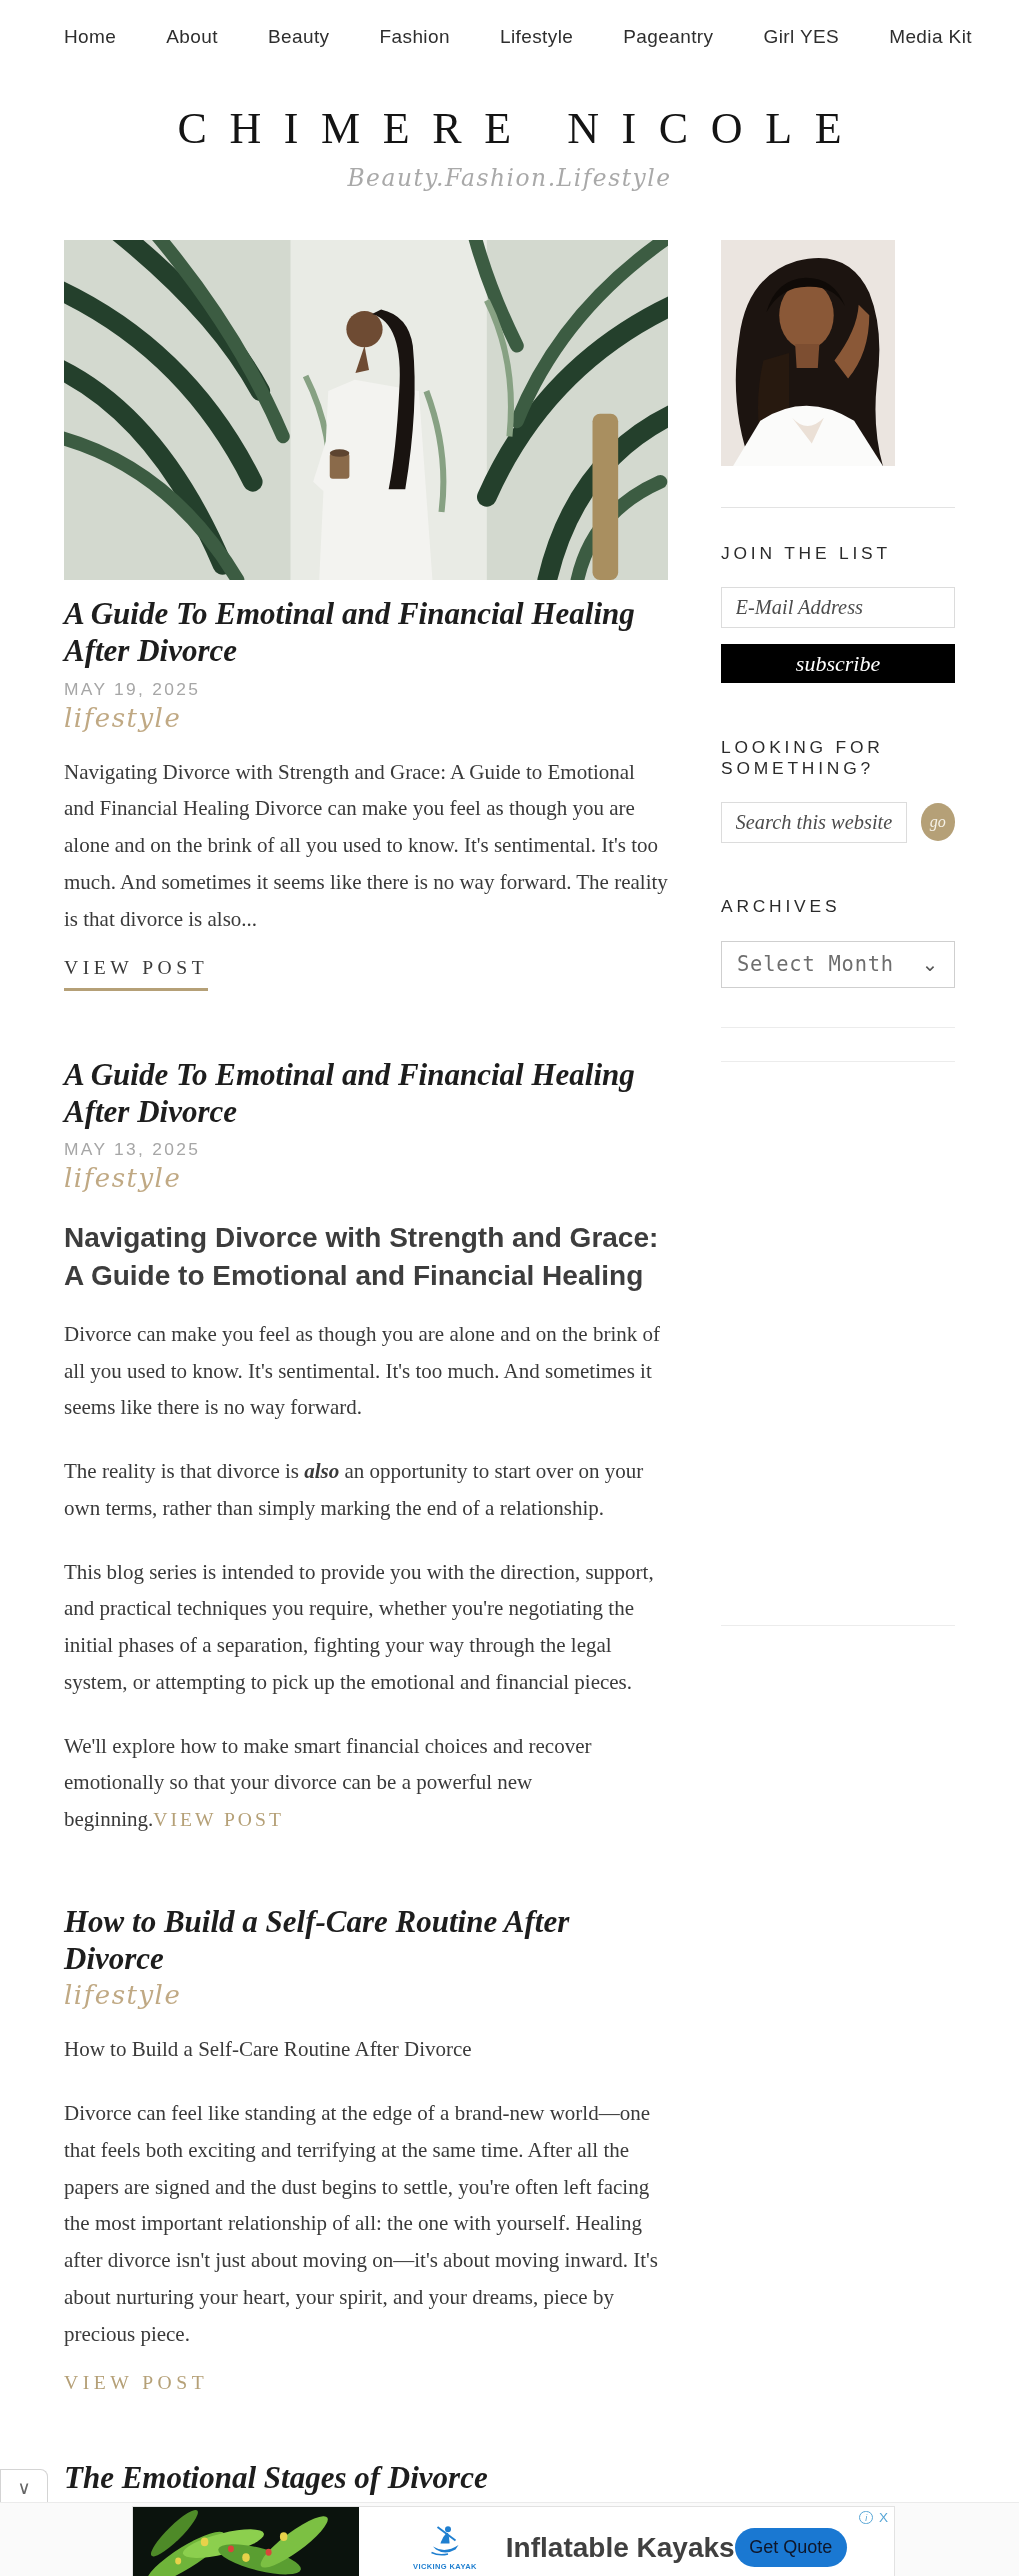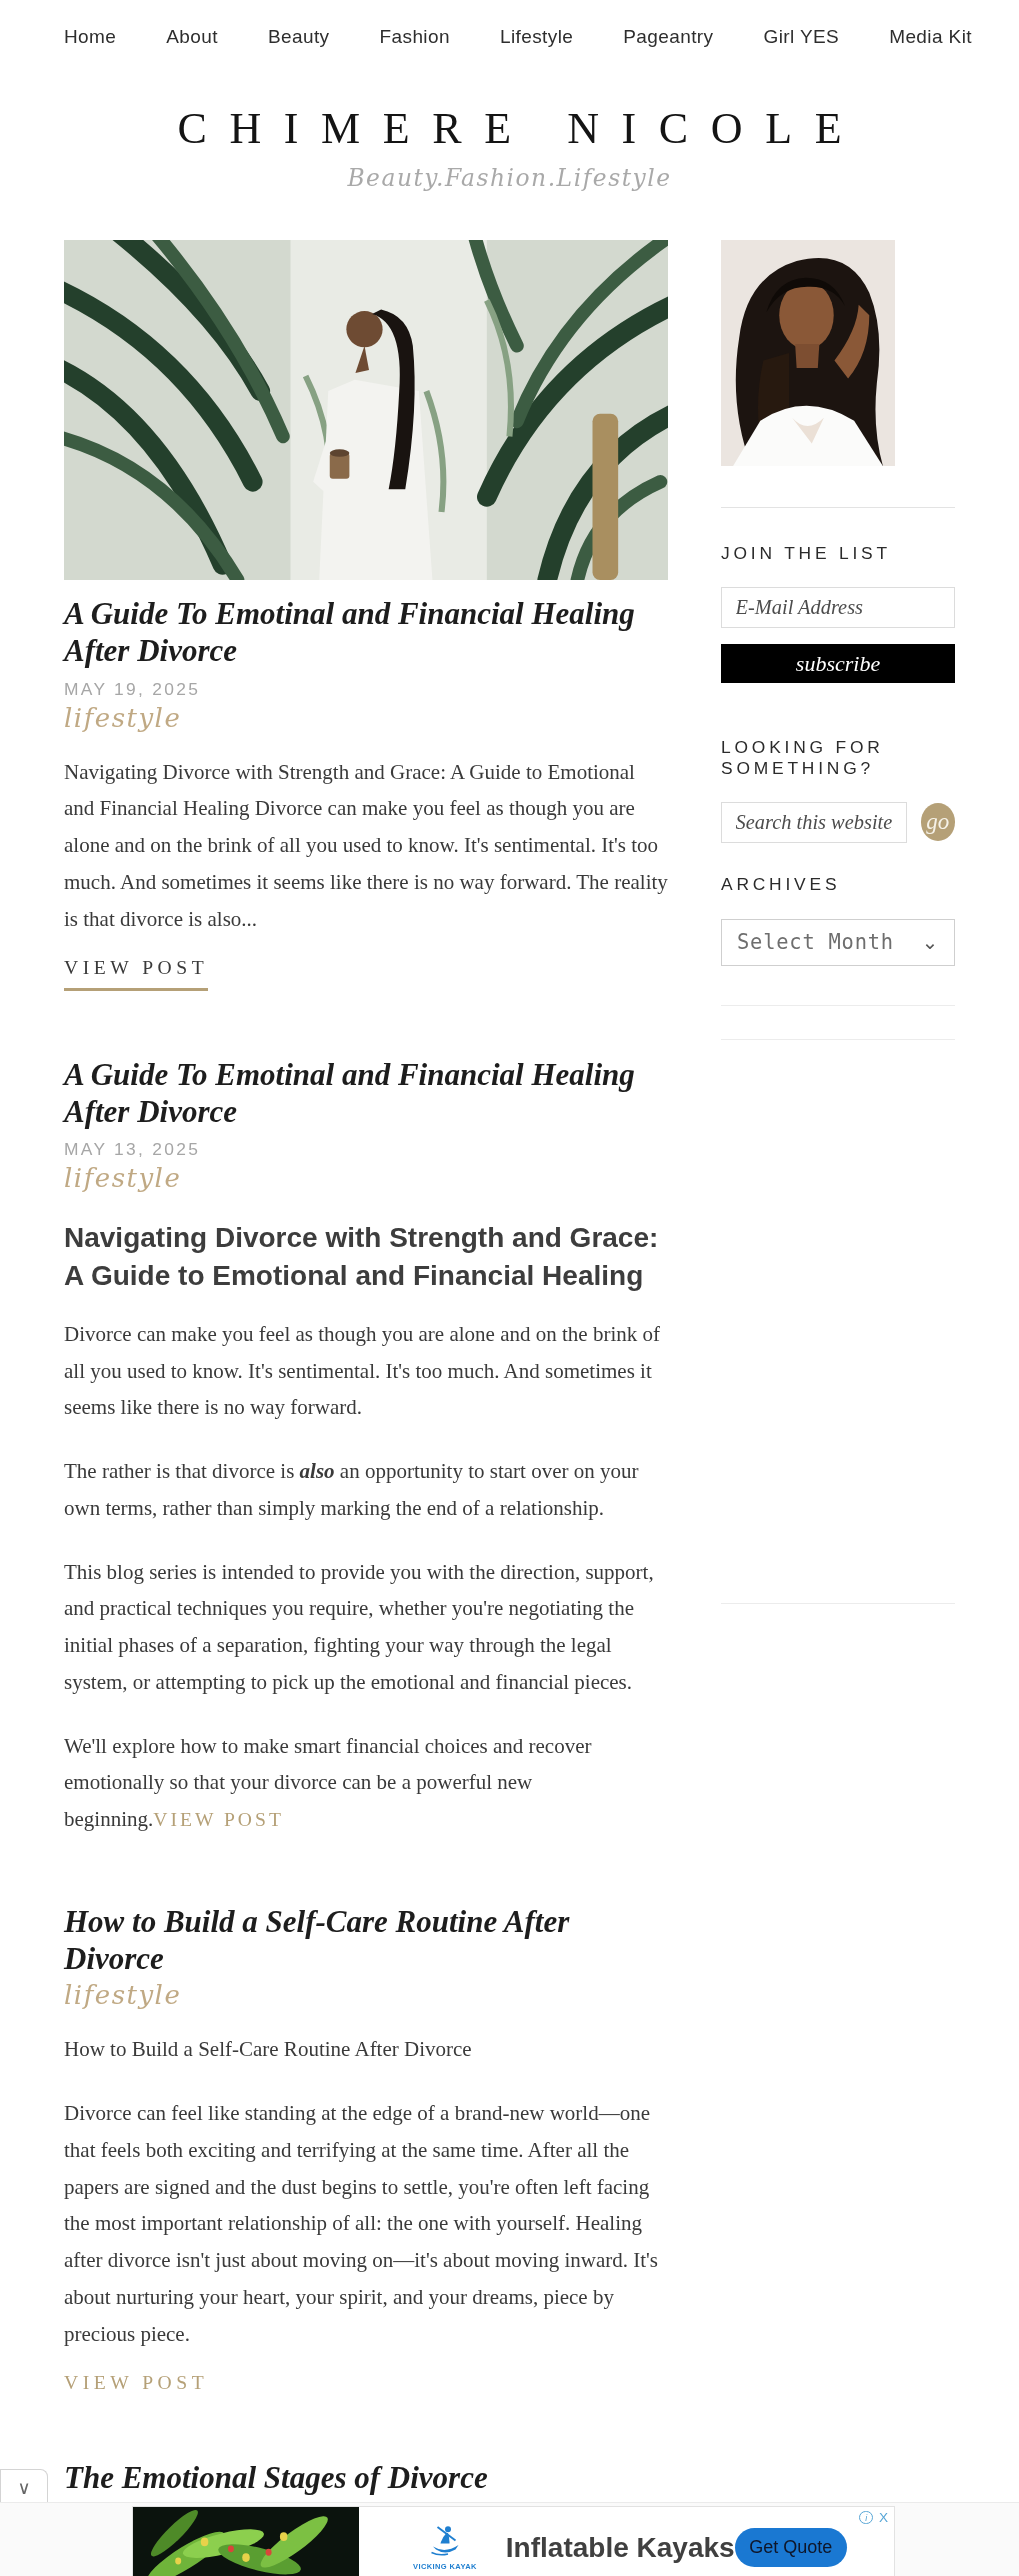--- a/index.html
+++ b/index.html
@@ -79,21 +79,21 @@
   .subscribe-btn {
     margin-top:16.6px; width:100%; height:39px; background:#000; border:none;
     color:#fff; font-family:"Liberation Serif", serif; font-style:italic;
     font-size:22px; cursor:pointer;
   }
   .search-row { margin-top:22.6px; display:flex; align-items:center; }
   .search-input { width:186px; }
   .go-btn {
     margin-left:13.6px; width:38px; height:38px; border-radius:50%;
     background:#b5a077; border:none; color:#f6f2e8;
-    font-family:"Liberation Serif", serif; font-style:italic; font-size:23px; cursor:pointer;
+    font-family:"Liberation Serif", serif; font-style:italic; font-size:16px; cursor:pointer;
   }
   .select-box {
     margin-top:24px; width:100%; height:47px; border:0.8px solid #cfcfcf; background:#fff;
     display:flex; align-items:center; justify-content:space-between; padding:0 15px;
     font-family:"DejaVu Sans Mono", monospace; font-size:20.4px; color:#6e6e6e;
     letter-spacing:0.8px; cursor:pointer;
   }
   .select-chevron { font-family:"DejaVu Sans", sans-serif; color:#555; font-size:19.6px; }
   .sb-div { border:none; border-top:0.8px solid #ececec; }
   
@@ -203,21 +203,21 @@
         <a class="view-post">VIEW POST</a>
       </article>
 
       <article class="post">
         <h1 class="post-title">A Guide To Emotinal and Financial Healing After Divorce</h1>
         <div class="post-date">MAY 13, 2025</div>
         <a class="post-category">lifestyle</a>
         <h2 class="post-h2">Navigating Divorce with Strength and Grace: A Guide to Emotional and Financial Healing</h2>
         <div class="post-body">
           <p>Divorce can make you feel as though you are alone and on the brink of all you used to know. It's sentimental. It's too much. And sometimes it seems like there is no way forward.</p>
-          <p><span>The rather is that divorce is </span><span class="em-also">also</span><span> an opportunity to start over on your own terms, rather than simply marking the end of a relationship.</span></p>
+          <p><span>The reality is that divorce is </span><span class="em-also">also</span><span> an opportunity to start over on your own terms, rather than simply marking the end of a relationship.</span></p>
           <p>This blog series is intended to provide you with the direction, support, and practical techniques you require, whether you're negotiating the initial phases of a separation, fighting your way through the legal system, or attempting to pick up the emotional and financial pieces.</p>
           <p><span>We'll explore how to make smart financial choices and recover emotionally so that your divorce can be a powerful new beginning.</span><a class="view-post-inline">VIEW POST</a></p>
         </div>
       </article>
 
       <article class="post">
         <h1 class="post-title">How to Build a Self-Care Routine After Divorce</h1>
         <a class="post-category">lifestyle</a>
         <div class="post-body">
           <p>How to Build a Self-Care Routine After Divorce</p>
@@ -254,21 +254,21 @@
       <div class="sb-heading">JOIN THE LIST</div>
       <input class="email-input" type="text" placeholder="E-Mail Address" style="">
       <button class="subscribe-btn">subscribe</button>
 
       <div class="sb-heading" style="margin-top:54px;">LOOKING FOR SOMETHING?</div>
       <div class="search-row">
         <input class="search-input" type="text" placeholder="Search this website ..." style="">
         <button class="go-btn">go</button>
       </div>
 
-      <div class="sb-heading" style="margin-top:31px;">ARCHIVES</div>
+      <div class="sb-heading" style="margin-top:53px;">ARCHIVES</div>
       <div class="select-box">
         <span>Select Month</span>
         <span class="select-chevron">⌄</span>
       </div>
 
       <hr class="sb-div" style="margin-top:39px;">
       <hr class="sb-div" style="margin-top:33px;">
       <hr class="sb-div" style="margin-top:563px;">
 
     </aside>

